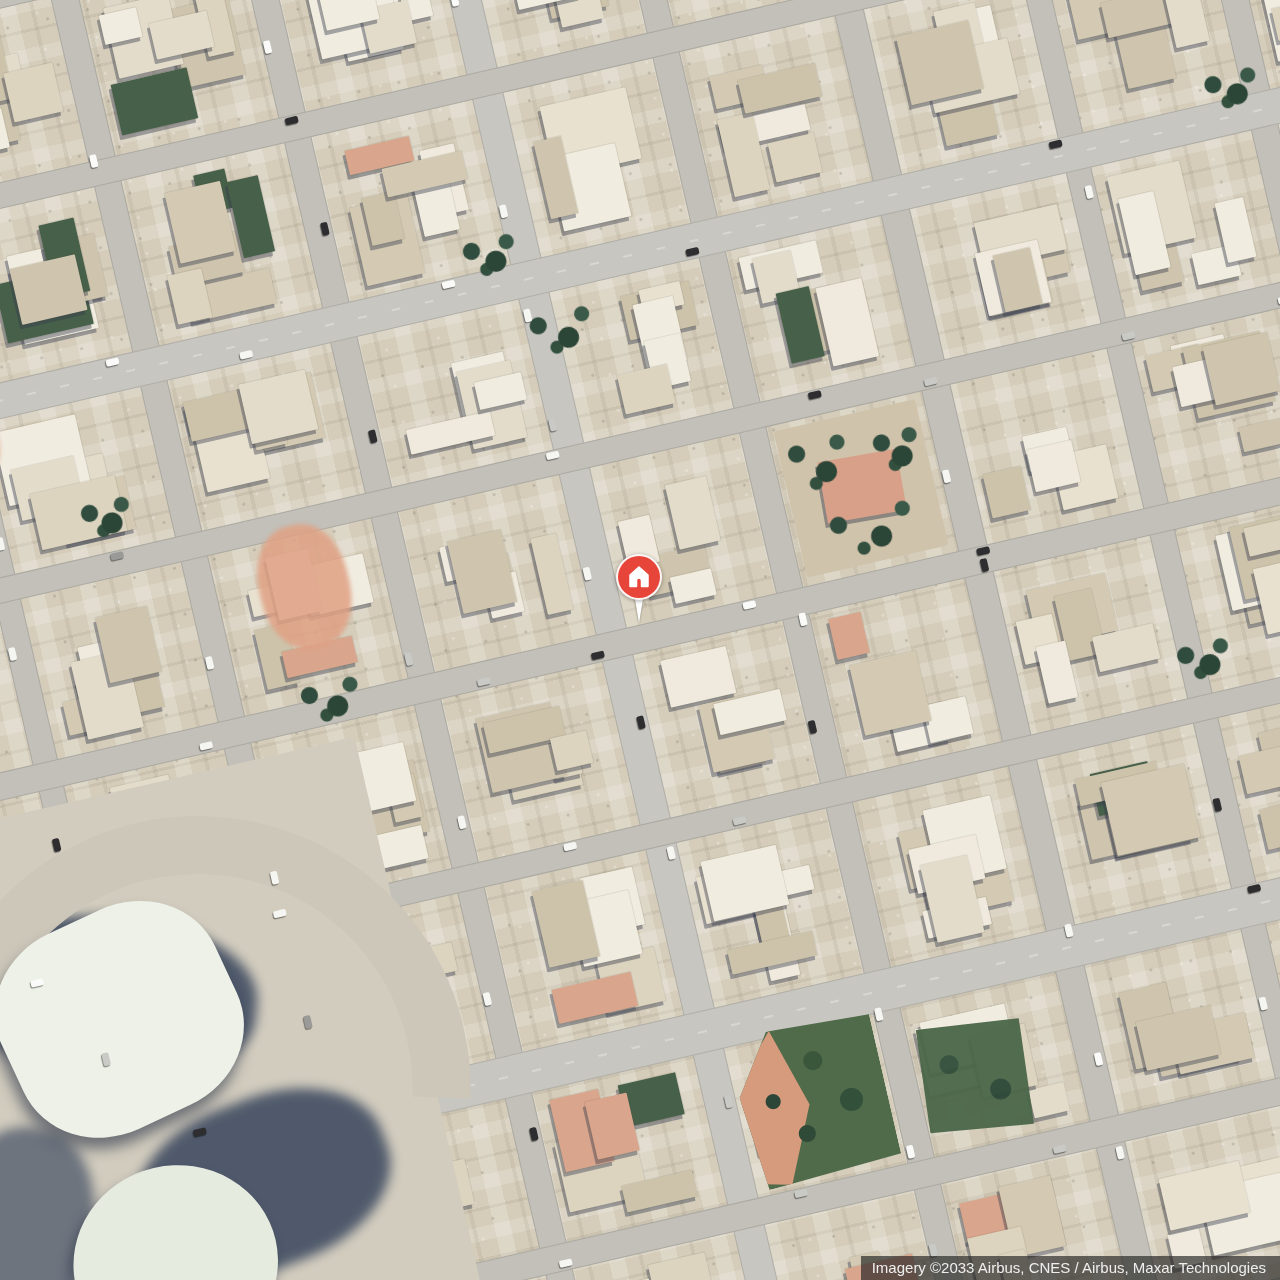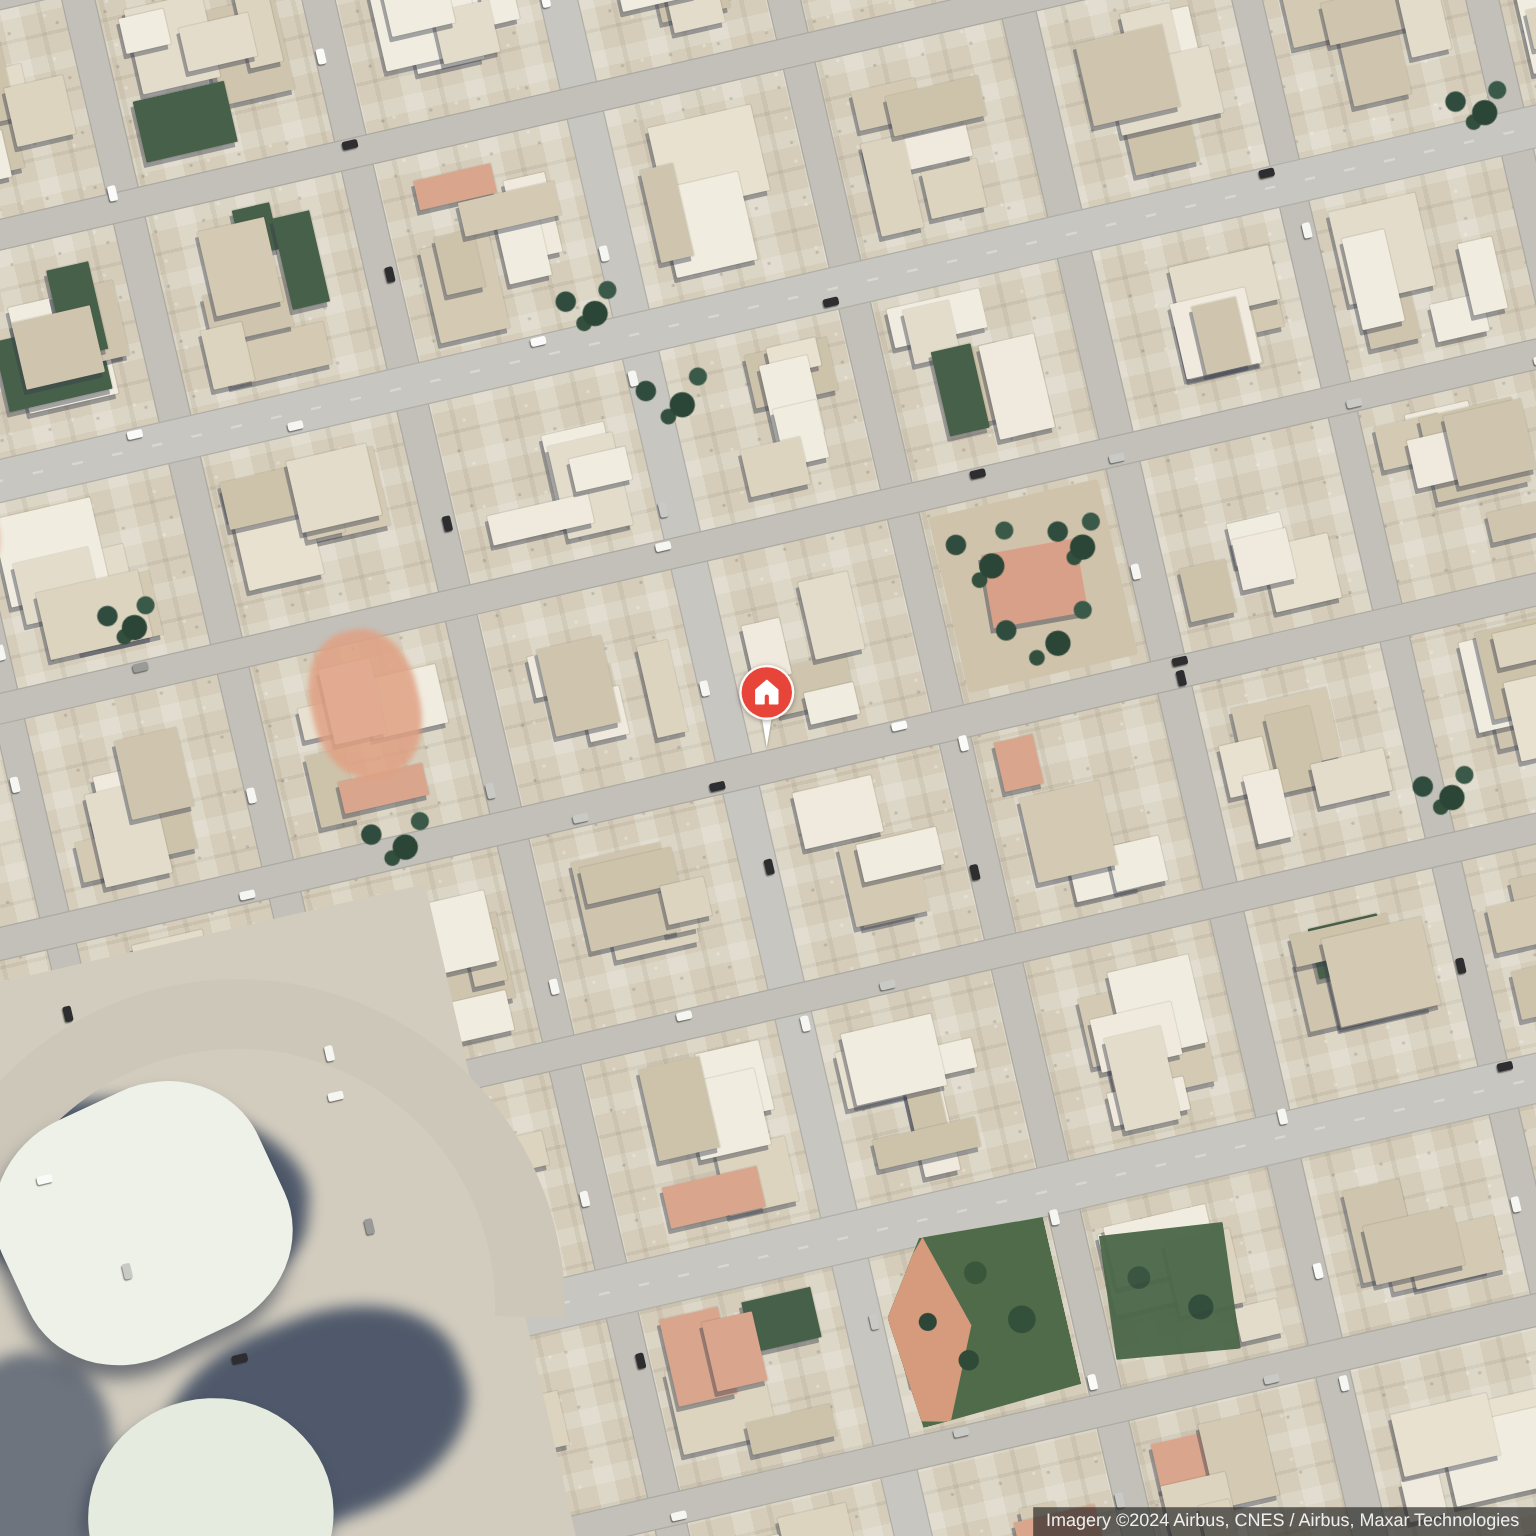--- a/index.html
+++ b/index.html
@@ -484,16 +484,16 @@
       </svg>
     </div>
   </div>
 
   <div class="google-logo">
     <span class="logo-outline">Google</span>
     <span class="logo-fill">Google</span>
   </div>
 
   <div class="attribution">
-    <span>Imagery ©2024 Airbus, CNES / Airbus, Maxar Technologies</span>
+    <span>Imagery ©2033 Airbus, CNES / Airbus, Maxar Technologies</span>
   </div>
 
 </div>
 
 </body></html>

